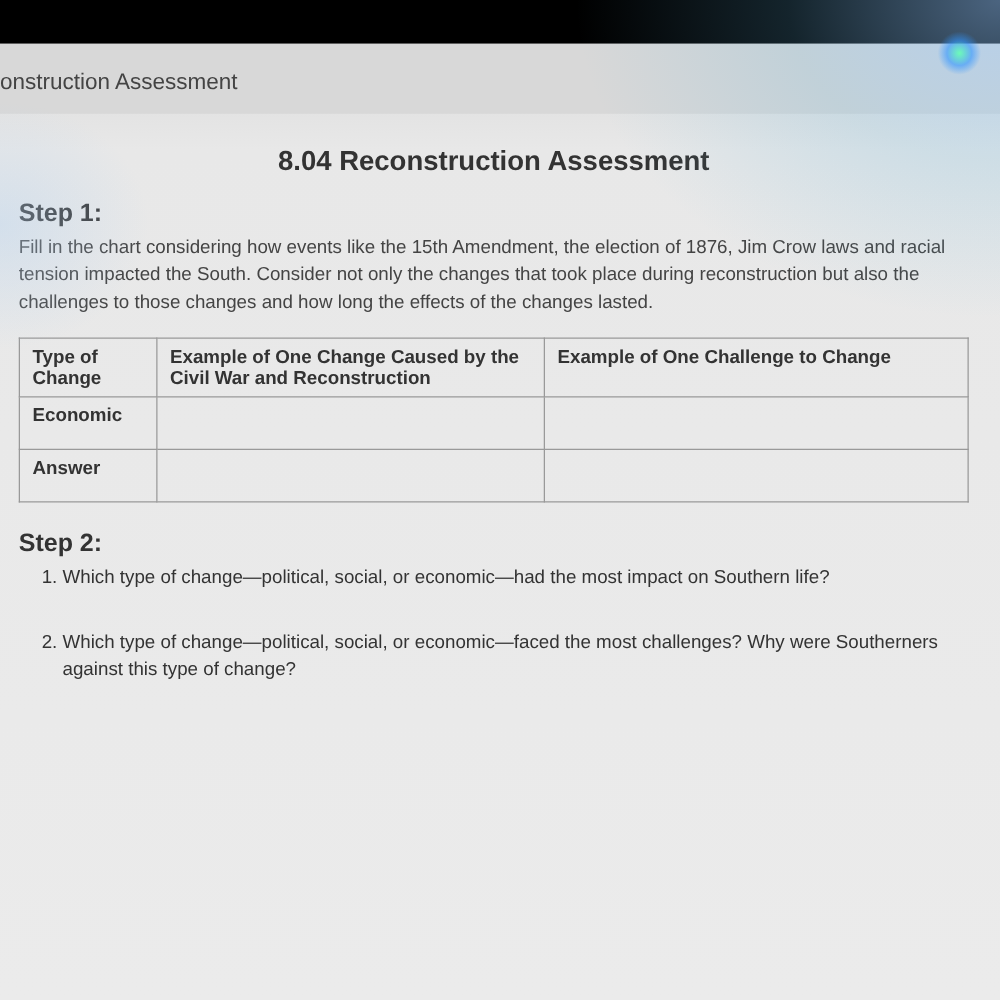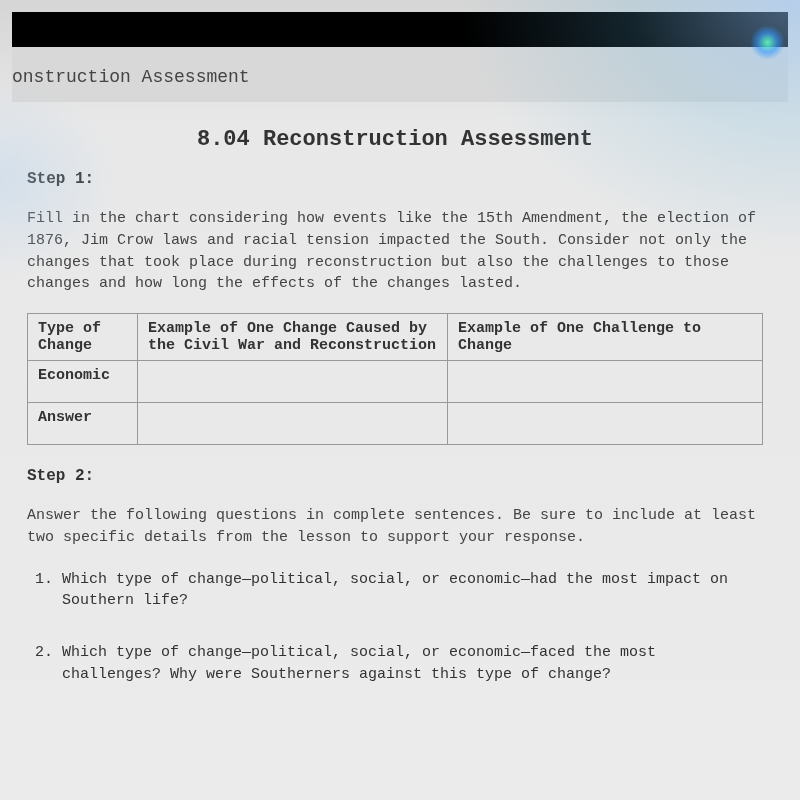--- a/index.html
+++ b/index.html
@@ -13,23 +13,22 @@
       width: 800px;
       height: 800px;
       overflow: hidden;
       position: relative;
     }
     .page {
       background: #e8e8e8;
       background: linear-gradient(to bottom, #d5d5d5 0%, #e8e8e8 15%, #ebebeb 100%);
       width: 100%;
       height: 100%;
-      padding: 12px;
+      padding: 0;
       position: relative;
-      font-family: Liberation Mono, monospace;
     }
     .top-bar {
       background: #000;
       height: 35px;
       width: 100%;
     }
     .header-area {
       padding: 20px 0 15px 0;
       background: #d8d8d8;
     }
@@ -44,23 +43,23 @@
     }
     .main-title {
       text-align: center;
       font-size: 22px;
       font-weight: 700;
       color: #333;
       margin: 15px 0 18px 0;
     }
     .step-heading {
       font-weight: 700;
-      font-size: 16px;
+      font-size: 20px;
       color: #333;
-      margin-bottom: 20px;
+      margin-bottom: 4px;
     }
     .instructions {
       font-size: 15px;
       color: #444;
       line-height: 1.45;
       margin-bottom: 18px;
     }
     table {
       border-collapse: collapse;
       width: 100%;
@@ -163,21 +162,20 @@
       </tr>
       <tr>
         <td class="row-label">Answer</td>
         <td></td>
         <td></td>
       </tr>
     </tbody>
       </table>
 
     <div class="step-heading">Step 2:</div>
-    <p class="questions-intro">Answer the following questions in complete sentences. Be sure to include at least two specific details from the lesson to support your response.</p>
 
     <ol class="question-list">
       <li class="question-item">Which type of change—political, social, or economic—had the most impact on Southern life?</li>
       <li class="question-item">Which type of change—political, social, or economic—faced the most challenges? Why were Southerners against this type of change?</li>
     </ol>
   </div>
 
   <div class="glare glare-right"></div>
   <div class="glare glare-left"></div>
   <div class="lens-dot"></div>

